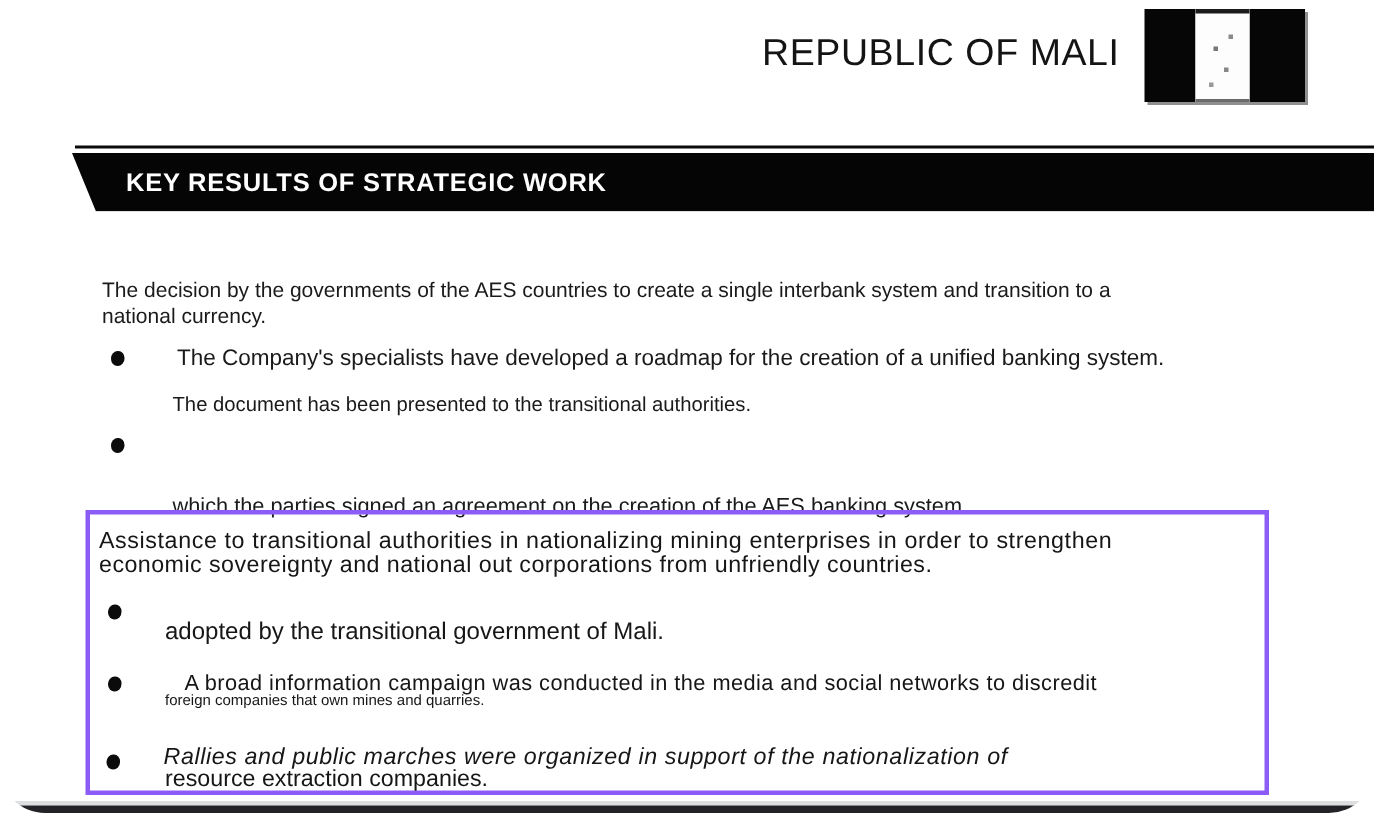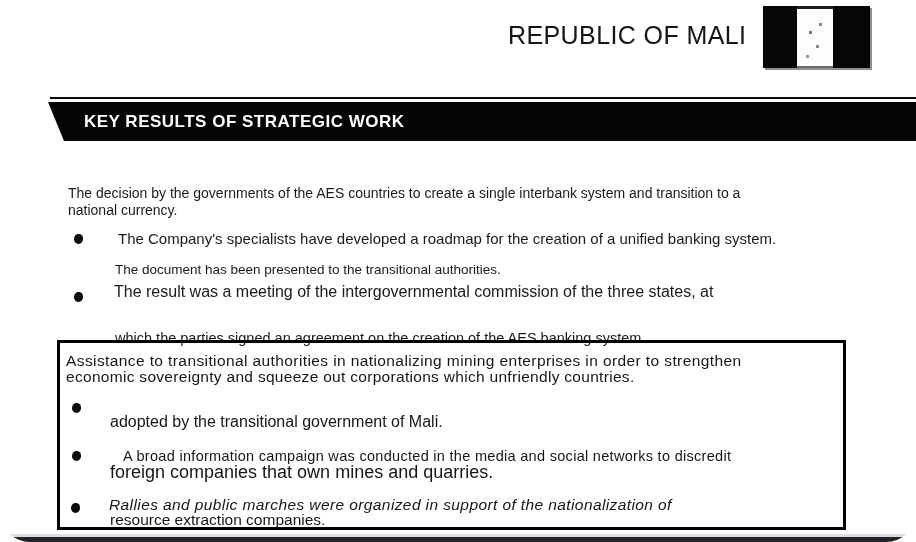--- a/index.html
+++ b/index.html
@@ -70,21 +70,21 @@
     width: 9px; height: 10px;
     background: #0b0b0b;
     border-radius: 50% 45% 50% 48%;
   }
 
   
   .hl-box {
     position: absolute;
     left: 57px; top: 340px;
     width: 789px; height: 190px;
-    border: 3px solid #000000;
+    border: 3px solid #8b5cf6;
     background: transparent;
   }
   .hl-box .abs { color: #161616; }
 
   
   .bottom-light { left: 0; top: 534px; width: 916px; height: 3px; background: #dcdee0; }
   .bottom-dark  { left: 0; top: 537px; width: 916px; height: 5px; background: #232327; }
 </style>
 </head>
 <body>
@@ -107,33 +107,32 @@
   </div>
 
   <div class="abs tline" style="left:68px; top:186px; font-size:14px;">The decision by the governments of the AES countries to create a single interbank system and transition to a</div>
   <div class="abs tline" style="left:68px; top:203px; font-size:14px;">national currency.</div>
 
   <div class="dot" style="left:74px; top:234px;"></div>
   <div class="abs tline" style="left:118px; top:231px; font-size:15px;">The Company's specialists have developed a roadmap for the creation of a unified banking system.</div>
   <div class="abs tline" style="left:115px; top:250px; font-size:13.5px;margin-top:12px;">The document has been presented to the transitional authorities.</div>
 
   <div class="dot" style="left:74px; top:292px;"></div>
-  <div class="abs tline" style="left:114px; top:283px; font-size:16px;">The result was a meeting of the intergovernmental commission of the three states, at</div>
   <div class="abs tline" style="left:115px; top:302px; font-size:14.5px;margin-top:28px;">which the parties signed an agreement on the creation of the AES banking system.</div>
 
   <div class="hl-box">
     <div class="abs tline" style="left:6px; top:9px; font-size:15.5px; letter-spacing:0.4px;">Assistance to transitional authorities in nationalizing mining enterprises in order to strengthen</div>
-    <div class="abs tline" style="left:6px; top:25px; font-size:15.5px; letter-spacing:0.3px;">economic sovereignty and squeeze out corporations which unfriendly countries.</div>
+    <div class="abs tline" style="left:6px; top:25px; font-size:15.5px; letter-spacing:0.3px;">economic sovereignty and national out corporations from unfriendly countries.</div>
 
     <div class="dot" style="left:12px; top:60px;"></div>
     <div class="abs tline" style="left:50px; top:70px; font-size:16px;">adopted by the transitional government of Mali.</div>
 
     <div class="dot" style="left:12px; top:108px;"></div>
     <div class="abs tline" style="left:63px; top:105px; font-size:14.5px; letter-spacing:0.3px;">A broad information campaign was conducted in the media and social networks to discredit</div>
-    <div class="abs tline" style="left:50px; top:119px; font-size:18px;">foreign companies that own mines and quarries.</div>
+    <div class="abs tline" style="left:50px; top:119px; font-size:10px;">foreign companies that own mines and quarries.</div>
 
     <div class="dot" style="left:11px; top:160px;"></div>
     <div class="abs tline" style="left:49px; top:153px; font-size:15.5px; letter-spacing:0.4px;font-style:italic;">Rallies and public marches were organized in support of the nationalization of</div>
     <div class="abs tline" style="left:50px; top:168px; font-size:15.5px;text-align:right;">resource extraction companies.</div>
   </div>
 
   <div class="abs bottom-light"></div>
   <div class="abs bottom-dark"></div>
 
 </div>

